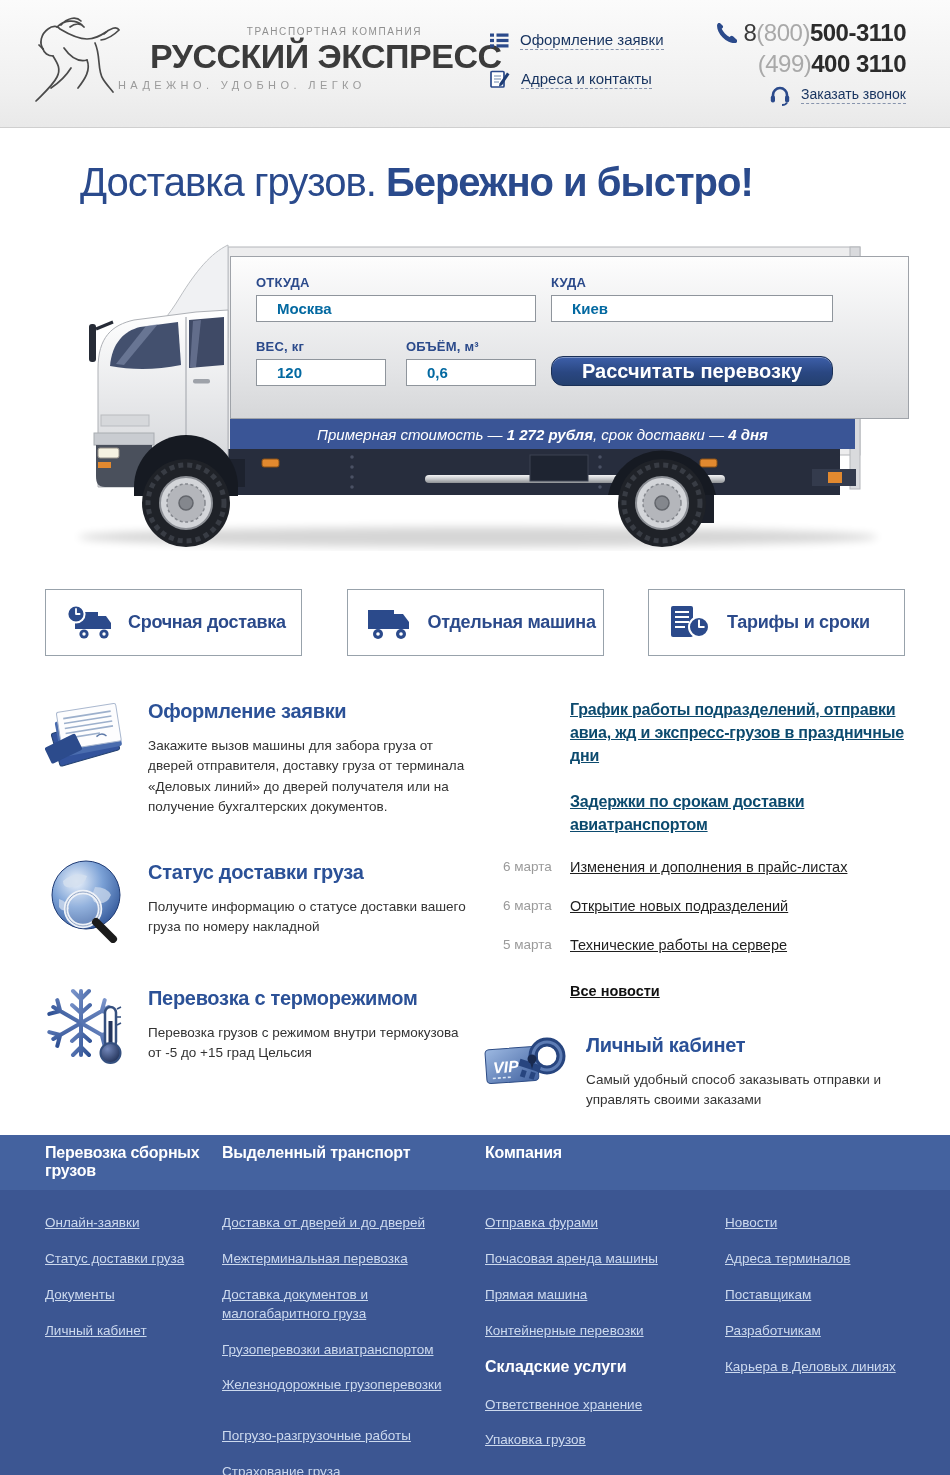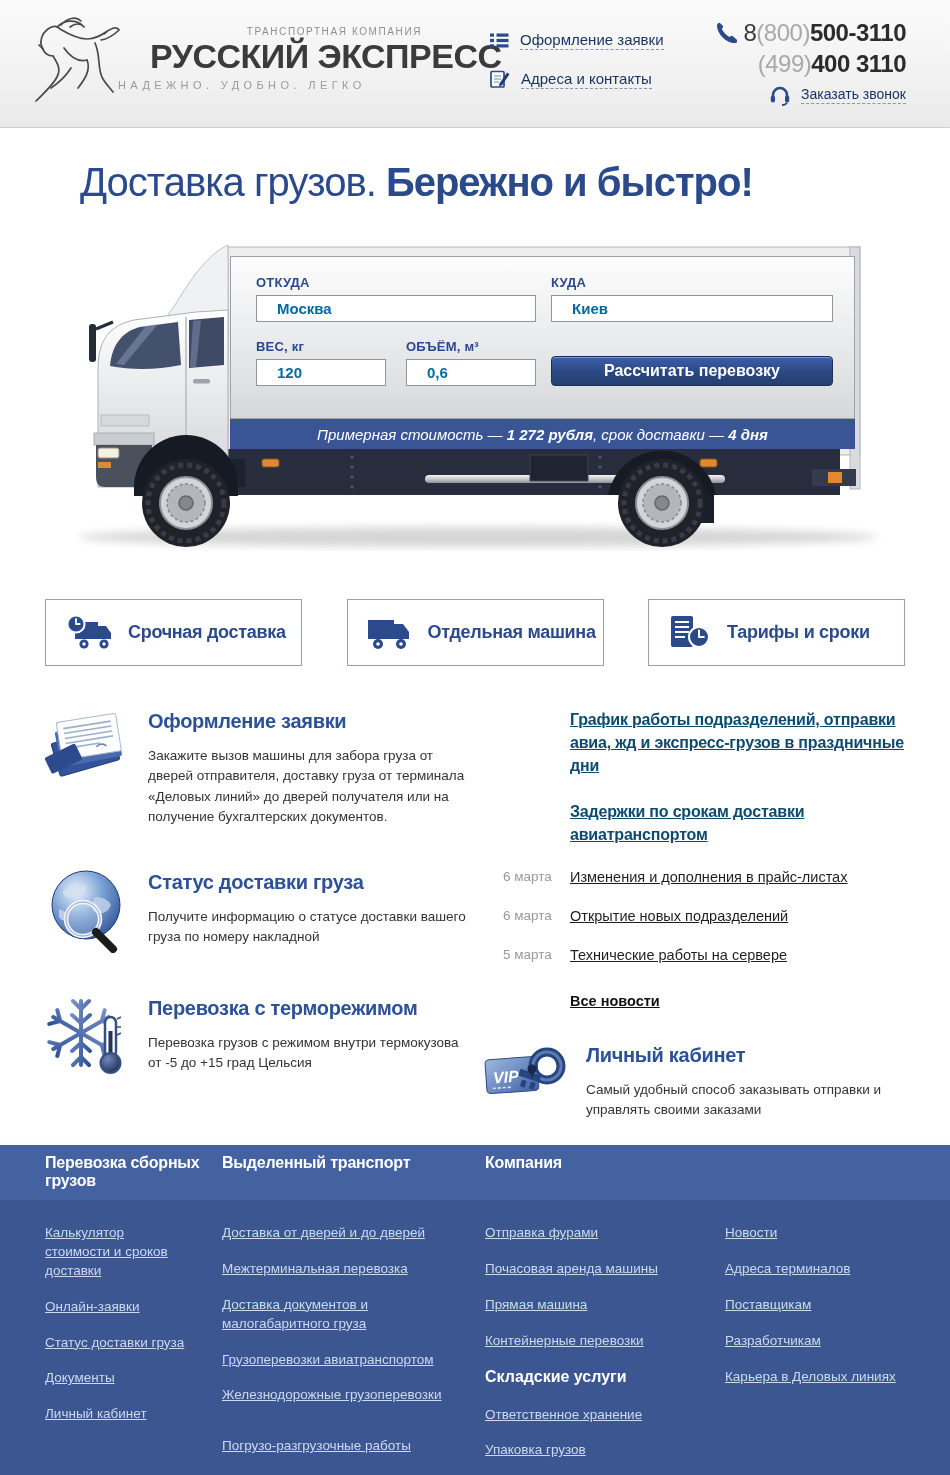--- a/index.html
+++ b/index.html
@@ -26,34 +26,34 @@
   .callback-row { margin-top:5px; display:flex; justify-content:flex-end; align-items:center; gap:10px; }
   .callback-row .dashed-link { font-size:14px; }
 
   
   .hero-title { margin:32px 0 0 80px; font-size:40px; color:#2a4a8c; font-weight:normal; letter-spacing:-1px; }
   .hero-title b { font-weight:bold; }
 
   
   .truck-section { position:relative; height:332px; margin-top:14px; }
   .truck-svg { position:absolute; left:0; top:0; width:950px; height:332px; }
-  .calc-panel { position:absolute; left:230px; top:37px; width:625px; height:163px; background:linear-gradient(180deg,#fdfdfd 0%,#e3e4e6 70%,#d6d7d9 100%); border:1px solid #9fa3a9; }
+  .calc-panel { position:absolute; left:230px; top:37px; width:679px; height:163px; background:linear-gradient(180deg,#fdfdfd 0%,#e3e4e6 70%,#d6d7d9 100%); border:1px solid #9fa3a9; }
   .calc-field { position:absolute; }
   .calc-label { display:block; font-size:13px; font-weight:bold; color:#2b4a8b; margin-bottom:5px; letter-spacing:0.2px; }
   .calc-input { width:100%; height:27px; border:1px solid #8f959c; font-family:"Liberation Sans",sans-serif; font-weight:bold; font-size:15px; color:#0369a1; padding:0 20px; background:#fff; }
   .f-from { left:25px; top:18px; width:280px; }
   .f-to { left:320px; top:18px; width:282px; }
   .f-weight { left:25px; top:82px; width:130px; }
   .f-volume { left:175px; top:82px; width:130px; }
-  .calc-btn { position:absolute; left:320px; top:99px; width:282px; height:30px; border:1px solid #1b3056; border-radius:4px; background:linear-gradient(180deg,#3d5fa9 0%,#2a4782 55%,#24406f 100%); box-shadow:inset 0 1px 0 rgba(255,255,255,.35); color:#fff; font-family:"Liberation Sans",sans-serif; font-weight:bold; font-size:16px; cursor:pointer; }
+  .calc-btn { position:absolute; left:320px; top:99px; width:282px; height:30px; border:1px solid #1b3056; border-radius:12px; background:linear-gradient(180deg,#3d5fa9 0%,#2a4782 55%,#24406f 100%); box-shadow:inset 0 1px 0 rgba(255,255,255,.35); color:#fff; font-family:"Liberation Sans",sans-serif; font-weight:bold; font-size:20px; cursor:pointer; }
   .estimate-bar { position:absolute; left:230px; top:200px; width:625px; height:30px; background:#3a5596; color:#fff; display:flex; align-items:center; justify-content:center; font-size:15px; font-style:italic; white-space:pre; }
   .estimate-bar b { font-weight:bold; }
 
   
-  .quick-row { display:flex; justify-content:space-between; padding:0 45px; margin-top:48px;gap:28px; }
+  .quick-row { display:flex; justify-content:space-between; padding:0 45px; margin-top:38px;gap:28px; }
   .quick-btn { width:257px; height:67px; border:1px solid #98a2ab; background:#fff; display:flex; align-items:center; padding-left:18px; cursor:pointer; }
   .qlabel { font-size:18px; font-weight:bold; color:#2b4a8b; margin-left:14px; letter-spacing:-0.3px; white-space:nowrap; }
 
   
   .content-cols { display:flex; padding:0 45px; margin-top:42px; }
   .col-left { width:438px; flex:none; }
   .col-right { flex:1; padding-left:87px; }
   .feature { display:flex; margin-bottom:42px; }
   .f-icon { width:84px; flex:none; margin-right:19px; display:flex; justify-content:center; align-items:flex-start; }
   .f-title { font-size:20px; font-weight:bold; color:#2b5197; margin:2px 0 13px; letter-spacing:-0.3px; }
@@ -428,21 +428,20 @@
   <footer class="site-footer">
     <div class="f-band">
       <div class="f-grid">
         <div class="f-h">Перевозка сборных грузов</div>
         <div class="f-h">Выделенный транспорт</div>
         <div class="f-h">Компания</div>
       </div>
     </div>
     <div class="f-grid f-links">
       <div class="f-col">
-        <a class="f-link">Калькулятор стоимости и сроков доставки</a>
         <a class="f-link">Онлайн-заявки</a>
         <a class="f-link">Статус доставки груза</a>
         <a class="f-link">Документы</a>
         <a class="f-link">Личный кабинет</a>
       </div>
       <div class="f-col">
         <a class="f-link">Доставка от дверей и до дверей</a>
         <a class="f-link">Межтерминальная перевозка</a>
         <a class="f-link">Доставка документов и малогабаритного груза</a>
         <a class="f-link">Грузоперевозки авиатранспортом</a>

